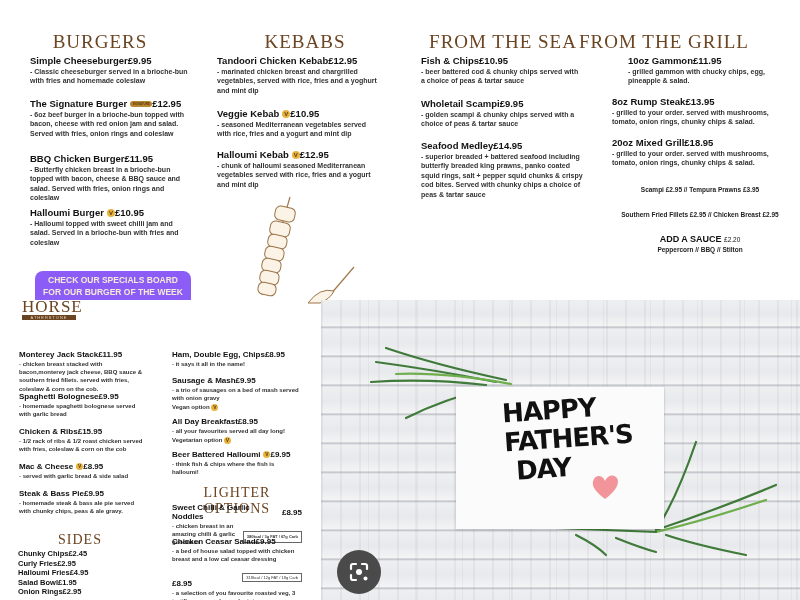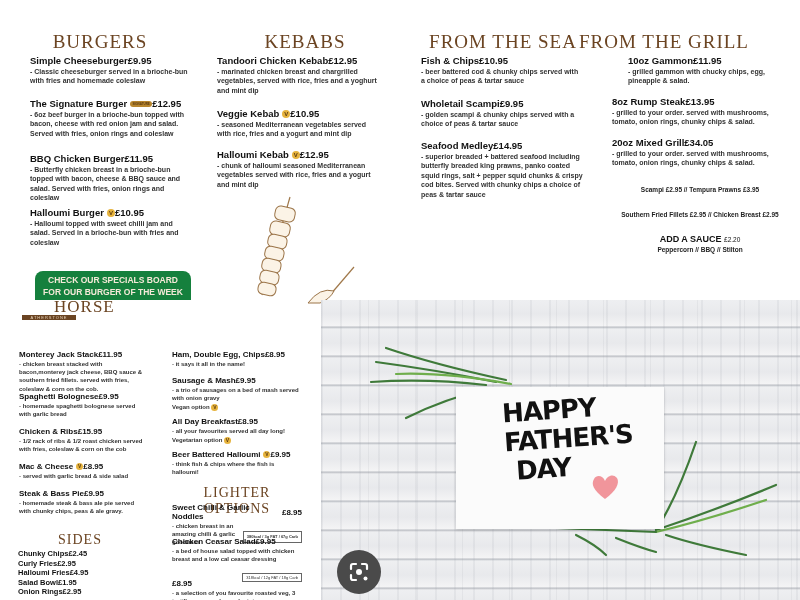--- a/index.html
+++ b/index.html
@@ -31,31 +31,31 @@
   .badge-pill {
     display: inline-block; width: 22px; height: 6px; border-radius: 4px; background: #b8862e;
     font-size: 3px; color: #5a3a10; text-align: center; line-height: 6px;
   }
   .nutri {
     display: inline-block; border: 1px solid #666; font-size: 4px; padding: 1px 3px; color: #333; white-space: nowrap;
   }
 
   .specials-btn {
     position: absolute; left: 35px; top: 271px; width: 156px; height: 29px;
-    background: #15803d; border-radius: 8px 8px 0 0; color: #f5e9d8;
+    background: #8b5cf6; border-radius: 8px 8px 0 0; color: #f5e9d8;
     font-weight: bold; font-size: 8.5px; text-align: center; line-height: 12px; padding-top: 3px;
   }
 
   .grill-extra { position: absolute; left: 600px; width: 200px; text-align: center; }
   .grill-extra .title { font-weight: bold; font-size: 9px; color: #111; }
   .grill-extra .sub { font-weight: bold; font-size: 6.5px; color: #222; margin-top: 2px; }
   .grill-extra .small { font-size: 6.5px; font-weight: normal; }
 
   .logo { position: absolute; left: 22px; top: 299px; width: 54px; text-align: center; }
-  .logo .word { font-family: "Liberation Serif", serif; font-size: 17px; color: #6b4422; letter-spacing: 1px; line-height: 16px; margin-left: 32px; }
+  .logo .word { font-family: "Liberation Serif", serif; font-size: 17px; color: #6b4422; letter-spacing: 1px; line-height: 16px; }
   .logo .band { background: #6b4422; color: #e8d6bd; font-size: 4px; letter-spacing: 1px; height: 5px; line-height: 5px; }
 
   .sides { position: absolute; left: 18px; top: 549px; width: 130px; }
   .sides .row { display: flex; font-weight: bold; font-size: 7.5px; line-height: 9.6px; }
 
   .skewer { position: absolute; left: 250px; top: 195px; }
 
   
   .photo {
     position: absolute; left: 321px; top: 300px; width: 479px; height: 300px; overflow: hidden;
@@ -216,21 +216,21 @@
   <div class="row">
       <span class="name">8oz Rump Steak</span>
       <span class="price">£13.95</span>
     </div>
   <div class="desc">- grilled to your order. served with mushrooms, tomato, onion rings, chunky chips &amp; salad.</div>
 </div>
 
 <div class="item" style="left:612px;top:137px;width:162px;">
   <div class="row">
       <span class="name">20oz Mixed Grill</span>
-      <span class="price">£34.05</span>
+      <span class="price">£18.95</span>
     </div>
   <div class="desc">- grilled to your order. served with mushrooms, tomato, onion rings, chunky chips &amp; salad.</div>
 </div>
 
 <div class="grill-extra" style="top:184px;">
   <div class="sub">Scampi £2.95  //  Tempura Prawns  £3.95</div>
 </div>
 <div class="grill-extra" style="top:209px;">
   <div class="sub">Southern Fried Fillets £2.95  //  Chicken Breast £2.95</div>
 </div>

